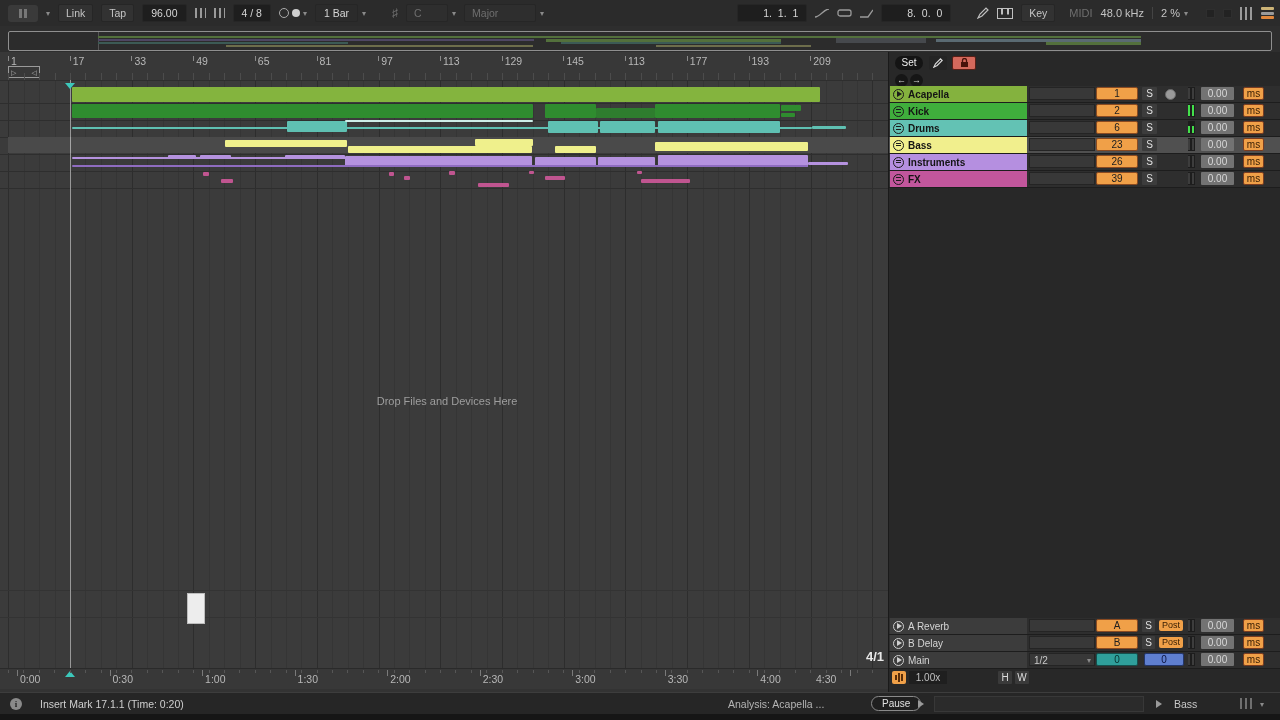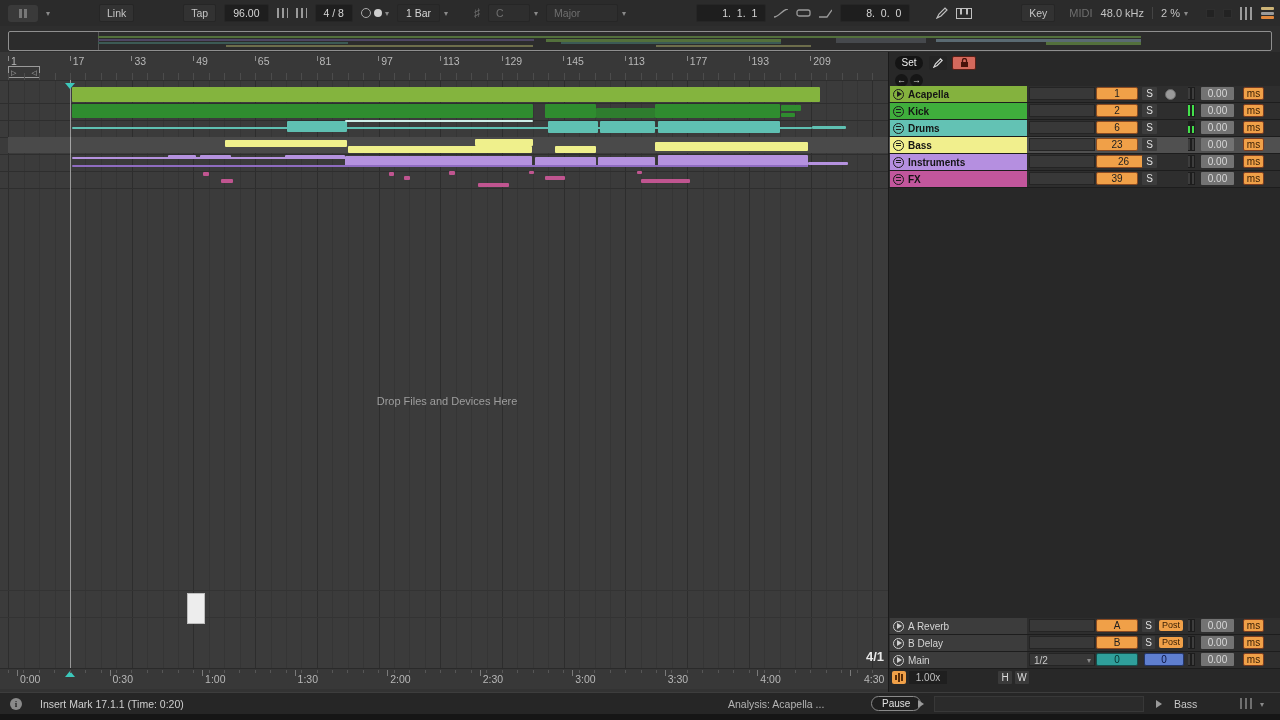--- a/index.html
+++ b/index.html
@@ -6,21 +6,21 @@
   #app{position:relative;width:1280px;height:720px;background:#333;overflow:hidden;
        font-family:"Liberation Sans",sans-serif;font-size:11px;color:#c8c8c8;
        -webkit-font-smoothing:antialiased;}
   .abs{position:absolute;}
   
   #transport{position:absolute;left:0;top:0;width:1280px;height:26px;background:#2b2b2b;
              border-bottom:1px solid #191919;}
   .t-group{position:absolute;top:0;height:26px;display:flex;align-items:center;gap:8px;}
   #t-left{left:8px;} #t-center{left:452px;} #t-right{right:6px;}
   .tbtn{background:#323232;border:1px solid #262626;border-radius:2px;color:#c4c4c4;
-        font-family:inherit;font-size:10.5px;padding:2px 7px;line-height:12px;margin-left:41px;}
+        font-family:inherit;font-size:10.5px;padding:2px 7px;line-height:12px;}
   .tval{background:#1e1e1e;border:1px solid #262626;border-radius:2px;color:#d6d6d6;
         font-size:10.5px;padding:2px 8px;white-space:pre;}
   .dim{color:#6f6f6f;} .dimbtn{background:#2e2e2e;border:1px solid #262626;border-radius:2px;
         color:#6f6f6f;font-size:10.5px;padding:2px 7px;}
   .caret{font-size:8px;color:#8a8a8a;}
   .appic{width:30px;height:17px;background:#3a3a3a;border-radius:3px;display:flex;gap:2px;
          align-items:center;justify-content:center;}
   .appic i{display:block;width:3px;height:9px;background:#777;}
   .vbars{width:11px;height:10px;background:repeating-linear-gradient(90deg,#9a9a9a 0 2px,transparent 2px 5px);}
   .circ-o{width:8px;height:8px;border:1px solid #aaa;border-radius:50%;}
@@ -507,21 +507,21 @@
       <div class="tlabel" style="position: absolute; left: 390.16px; top: 4px;">2:00</div>
       <div style="position: absolute; left: 479.7px; top: 1px; width: 1px; height: 6px; background: rgb(122, 122, 122);"></div>
       <div class="tlabel" style="position: absolute; left: 482.7px; top: 4px;">2:30</div>
       <div style="position: absolute; left: 572.24px; top: 1px; width: 1px; height: 6px; background: rgb(122, 122, 122);"></div>
       <div class="tlabel" style="position: absolute; left: 575.24px; top: 4px;">3:00</div>
       <div style="position: absolute; left: 664.78px; top: 1px; width: 1px; height: 6px; background: rgb(122, 122, 122);"></div>
       <div class="tlabel" style="position: absolute; left: 667.78px; top: 4px;">3:30</div>
       <div style="position: absolute; left: 757.32px; top: 1px; width: 1px; height: 6px; background: rgb(122, 122, 122);"></div>
       <div class="tlabel" style="position: absolute; left: 760.32px; top: 4px;">4:00</div>
       <div style="position: absolute; left: 849.86px; top: 1px; width: 1px; height: 6px; background: rgb(122, 122, 122);"></div>
-      <div class="tlabel" style="position: absolute; left: 864px; top: 4px;">4:30</div>
+      <div class="tlabel" style="position: absolute; left: 816px; top: 4px;">4:30</div>
     </div>
 
   <div id="panel">
     <div id="setbtn">Set</div>
     <div class="toolbtn" style="left:40px;width:18px;">
       <svg class="ic" width="10" height="10" viewBox="0 0 12 12">
           <path d="M1 11 L3 7 L9 1 L11 3 L5 9 Z" stroke="#d8d8d8" fill="none" stroke-width="1.4"></path>
         </svg>
     </div>
     <div class="toolbtn" id="lockbtn" style="left:63px;width:24px;">
@@ -603,21 +603,21 @@
           <div class="msbox" style="position: absolute; left: 354px; width: 21px;">ms</div>
         </div>
         <div style="position: absolute; left: 0px; top: 102px; width: 392px; height: 17px; border-bottom: 1px solid rgb(29, 29, 29); box-sizing: border-box; background: rgb(46, 46, 46);">
           <div class="nameblk" style="position: absolute; left: 1px; top: 0px; width: 137px; height: 16px; background: rgb(181, 143, 224);">
             <span class="tic">
               <span class="lns"></span>
             </span>
             <span class="nm">Instruments</span>
           </div>
           <div class="inbox" style="position: absolute; left: 140px; width: 66px;"></div>
-          <div class="numbox" style="position: absolute; left: 207px; width: 55px;">26</div>
+          <div class="numbox" style="position: absolute; left: 207px; width: 42px;">26</div>
           <div class="sbox" style="position: absolute; left: 253px; width: 15px;">S</div>
           <div class="meter" style="position: absolute; left: 299px;">
             <i style="left: 0px; height: 11px; background: rgb(61, 61, 61);"></i>
             <i style="left: 4px; height: 11px; background: rgb(61, 61, 61);"></i>
           </div>
           <div class="delaybox" style="position: absolute; left: 312px; width: 33px;">0.00</div>
           <div class="msbox" style="position: absolute; left: 354px; width: 21px;">ms</div>
         </div>
         <div style="position: absolute; left: 0px; top: 119px; width: 392px; height: 17px; border-bottom: 1px solid rgb(29, 29, 29); box-sizing: border-box; background: rgb(46, 46, 46);">
           <div class="nameblk" style="position: absolute; left: 1px; top: 0px; width: 137px; height: 16px; background: rgb(194, 86, 156);">

